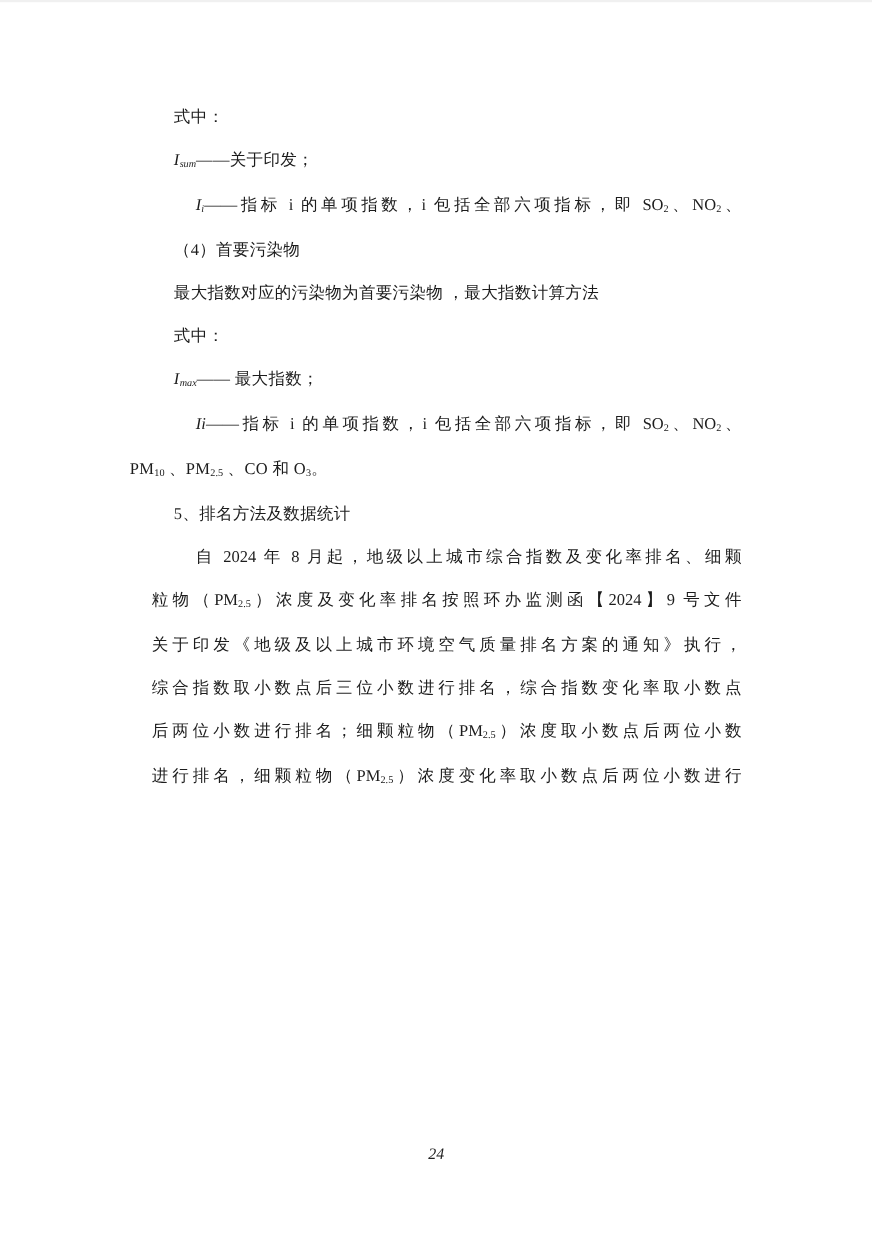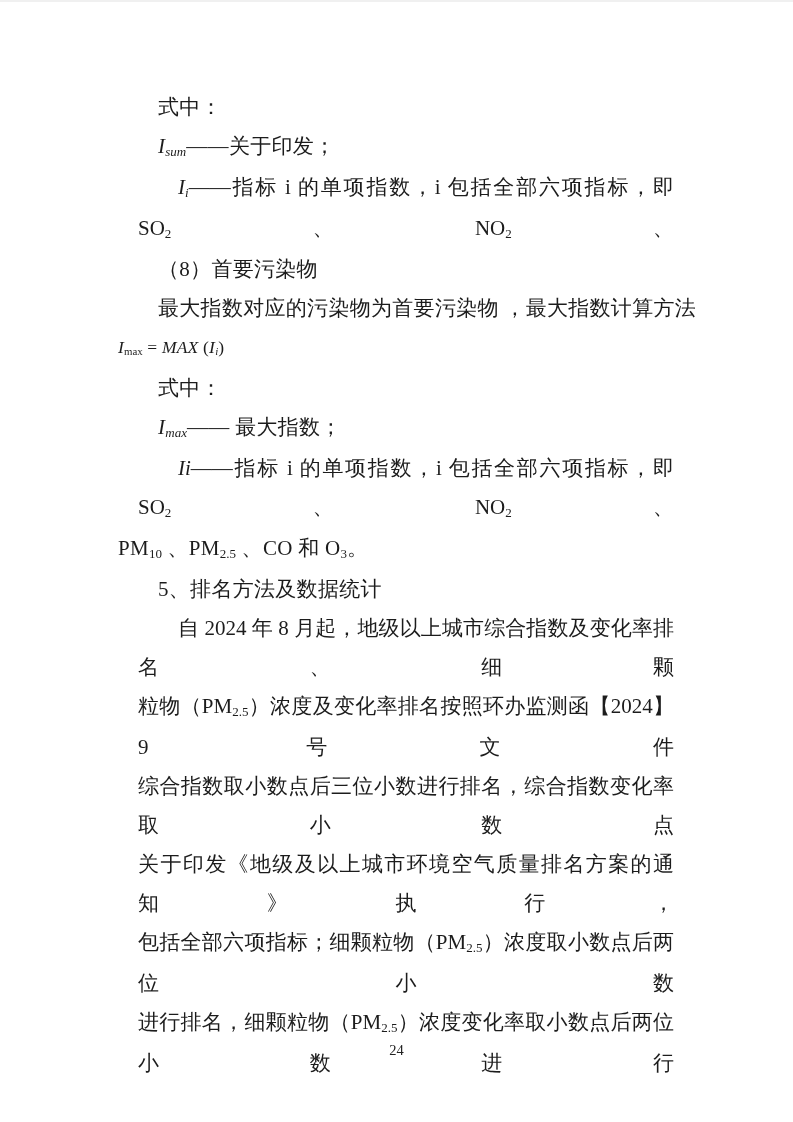--- a/index.html
+++ b/index.html
@@ -14,21 +14,21 @@
     border-top: 2px solid #f0f0f0;
     box-sizing: border-box;
   }
   .content {
     position: absolute;
     top: 86px;
     left: 118px;
     width: 556px;
   }
   .line {
-    font-size: 21px;
+    font-size: 15px;
     line-height: 39px;
     white-space: nowrap;
     letter-spacing: 0.3px;
   }
   .line.indent { text-indent: 40px; }
   .line.justify {
     white-space: normal;
     text-align: justify;
     text-align-last: justify;
     text-justify: inter-ideograph;
@@ -56,41 +56,41 @@
   .footer {
     position: absolute;
     top: 1038px;
     left: 0;
     width: 100%;
     text-align: center;
     font-size: 14.5px;
     line-height: 20px;
     color: #222222;
     font-family: "Liberation Serif", "DejaVu Serif", serif;
+    font-style: italic;
   }
 </style>
 </head>
 <body>
 
 <div class="page">
   <div class="content">
       <div class="line indent"><span>式中：</span></div>
       <div class="line indent"><span class="seg-i">I</span><span class="seg-isub">sum</span><span>——关于印发；</span></div>
       <div class="line indent justify"><span class="seg-i">I</span><span class="seg-isub">i</span><span>——指标 i 的单项指数，i 包括全部六项指标，即 SO</span><span class="seg-sub">2</span><span>、NO</span><span class="seg-sub">2</span><span>、</span></div>
-      <div class="line indent"><span>（8）首要污染物</span></div>
+      <div class="line indent"><span>（4）首要污染物</span></div>
       <div class="line indent"><span>最大指数对应的污染物为首要污染物 ，最大指数计算方法</span></div>
-      <div class="line formula"><span class="seg-i">I</span><span class="seg-sub">max</span><span> = </span><span class="seg-i">MAX</span><span> (</span><span class="seg-i">I</span><span class="seg-isub">i</span><span>)</span></div>
       <div class="line indent"><span>式中：</span></div>
       <div class="line indent"><span class="seg-i">I</span><span class="seg-isub">max</span><span>—— 最大指数；</span></div>
       <div class="line indent justify"><span class="seg-i">I</span><span class="seg-i">i</span><span>——指标 i 的单项指数，i 包括全部六项指标，即 SO</span><span class="seg-sub">2</span><span>、NO</span><span class="seg-sub">2</span><span>、</span></div>
       <div class="line"><span>PM</span><span class="seg-sub">10</span><span> 、PM</span><span class="seg-sub">2.5</span><span> 、CO 和 O</span><span class="seg-sub">3</span><span>。</span></div>
       <div class="line indent"><span>5、排名方法及数据统计</span></div>
       <div class="line indent justify"><span>自 2024 年 8 月起，地级以上城市综合指数及变化率排名、细颗</span></div>
       <div class="line justify"><span>粒物（PM</span><span class="seg-sub">2.5</span><span>）浓度及变化率排名按照环办监测函【2024】9 号文件</span></div>
+      <div class="line justify"><span>关于印发《地级及以上城市环境空气质量排名方案的通知》执行，</span></div>
       <div class="line justify"><span>综合指数取小数点后三位小数进行排名，综合指数变化率取小数点</span></div>
-      <div class="line justify"><span>关于印发《地级及以上城市环境空气质量排名方案的通知》执行，</span></div>
-      <div class="line justify"><span>包括全部六项指标；细颗粒物（PM</span><span class="seg-sub">2.5</span><span>）浓度取小数点后两位小数</span></div>
+      <div class="line justify"><span>后两位小数进行排名；细颗粒物（PM</span><span class="seg-sub">2.5</span><span>）浓度取小数点后两位小数</span></div>
       <div class="line justify"><span>进行排名，细颗粒物（PM</span><span class="seg-sub">2.5</span><span>）浓度变化率取小数点后两位小数进行</span></div>
     </div>
   <div class="footer">
     <span>24</span>
   </div>
 </div>
 
 </body></html>

